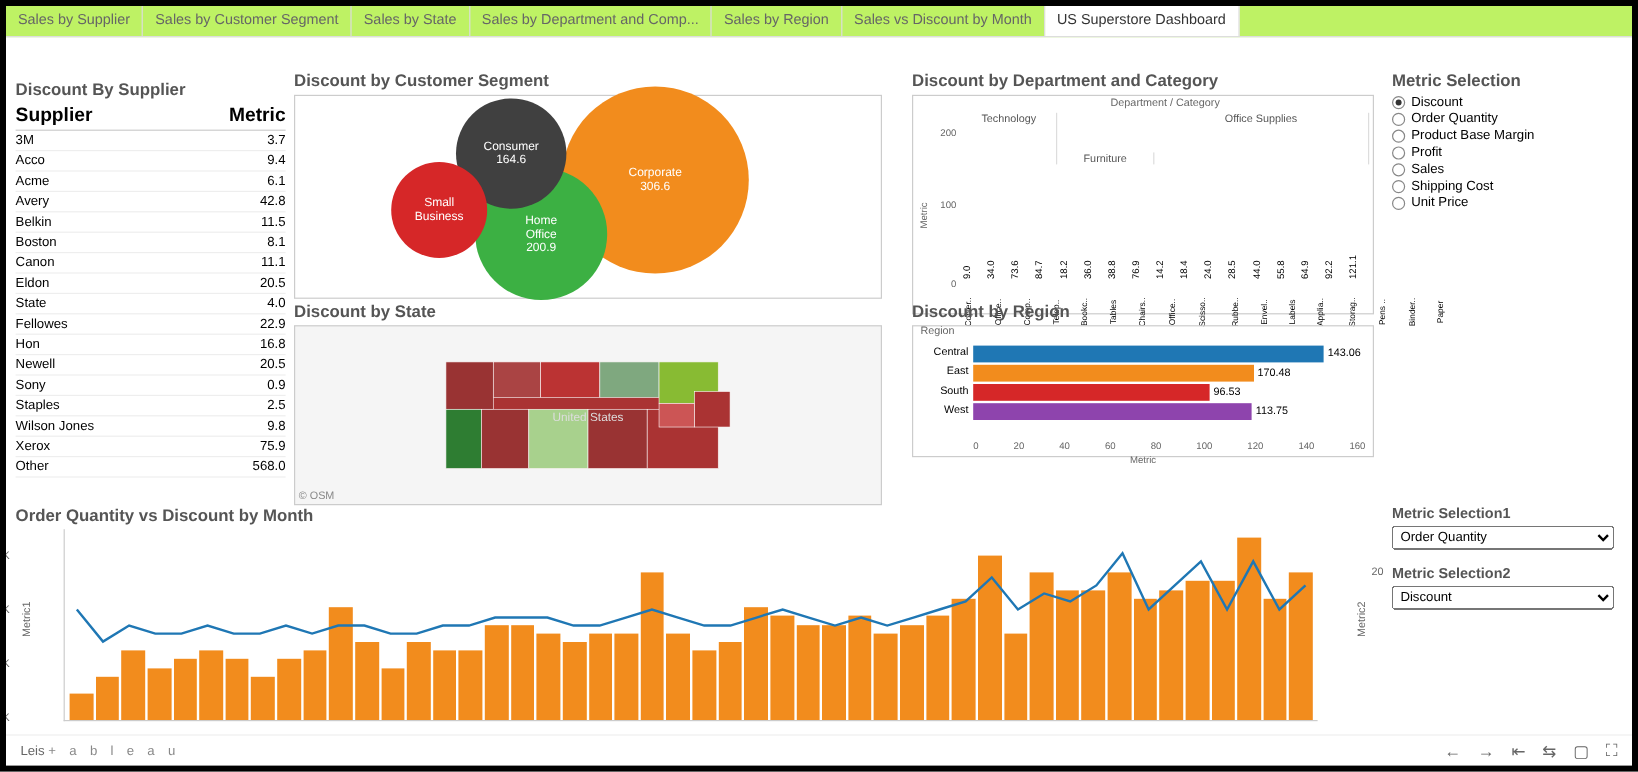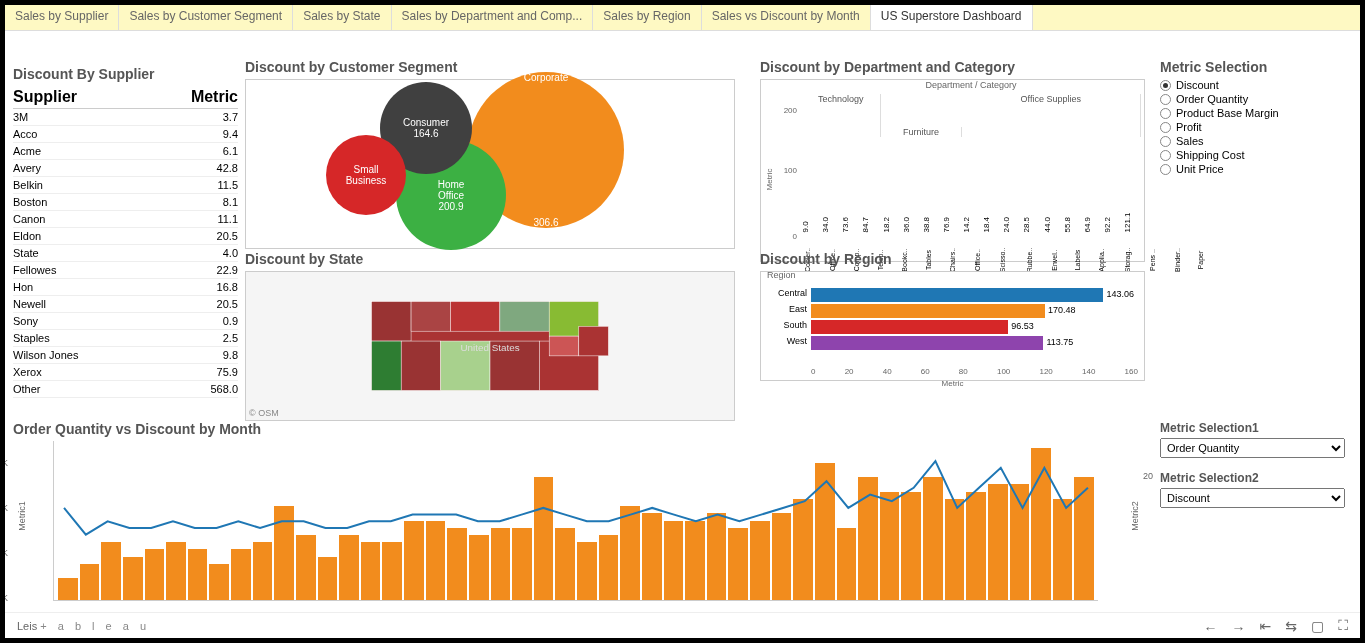--- a/index.html
+++ b/index.html
@@ -1,18 +1,18 @@
 <!DOCTYPE html>
 <html><head>
 <meta charset="utf-8">
 <style>
 *{box-sizing:border-box;margin:0;padding:0;font-family:Arial,Helvetica,sans-serif}
 body{background:#000;padding:5px}
 .page{background:#fff;width:1355px;height:633px;position:relative;overflow:hidden}
-.tabs{display:flex;border-bottom:1px solid #ddd;background:#fef9c3;height:26px}
+.tabs{display:flex;border-bottom:1px solid #ddd;background:#bef264;height:26px}
 .tab{padding:4px 10px;font-size:12px;color:#666;border-right:1px solid #ddd;cursor:pointer;white-space:nowrap}
 .tab.active{background:#fff;color:#333;font-weight:500}
 .dash{position:relative;height:575px}
 .sec{position:absolute}
 .ttl{font-size:14px;font-weight:bold;color:#555;margin-bottom:4px}
 
 #supplier{left:8px;top:35px;width:225px}
 #supplier .hdr{display:flex;justify-content:space-between;font-weight:bold;font-size:16px;border-bottom:1px solid #ccc;padding:2px 0}
 #supplier .row{display:flex;justify-content:space-between;font-size:11px;border-bottom:1px solid #eee;padding:2px 0}
 
@@ -168,21 +168,21 @@
           <div class="row">
             <span>Other</span>
             <span>568.0</span>
           </div>
         </div>
 </div>
 
 <div id="segment" class="sec">
   <div class="ttl">Discount by Customer Segment</div>
   <div class="box" id="seg-box">
-          <div class="bub" style="background: rgb(242, 140, 29); height: 156px; width: 156px; left: 222px; top: -8px; justify-content: space-between;">
+          <div class="bub" style="background: rgb(242, 140, 29); height: 156px; width: 156px; left: 222px; top: -8px;">
             <div>Corporate</div>
             <div>306.6</div>
           </div>
           <div class="bub" style="background: rgb(60, 176, 67); height: 110px; width: 110px; left: 150px; top: 60px;">
             <div>Home<br>Office</div>
             <div>200.9</div>
           </div>
           <div class="bub" style="background: #404040; height: 92px; width: 92px; left: 134px; top: 2px;">
             <div>Consumer</div>
             <div>164.6</div>

